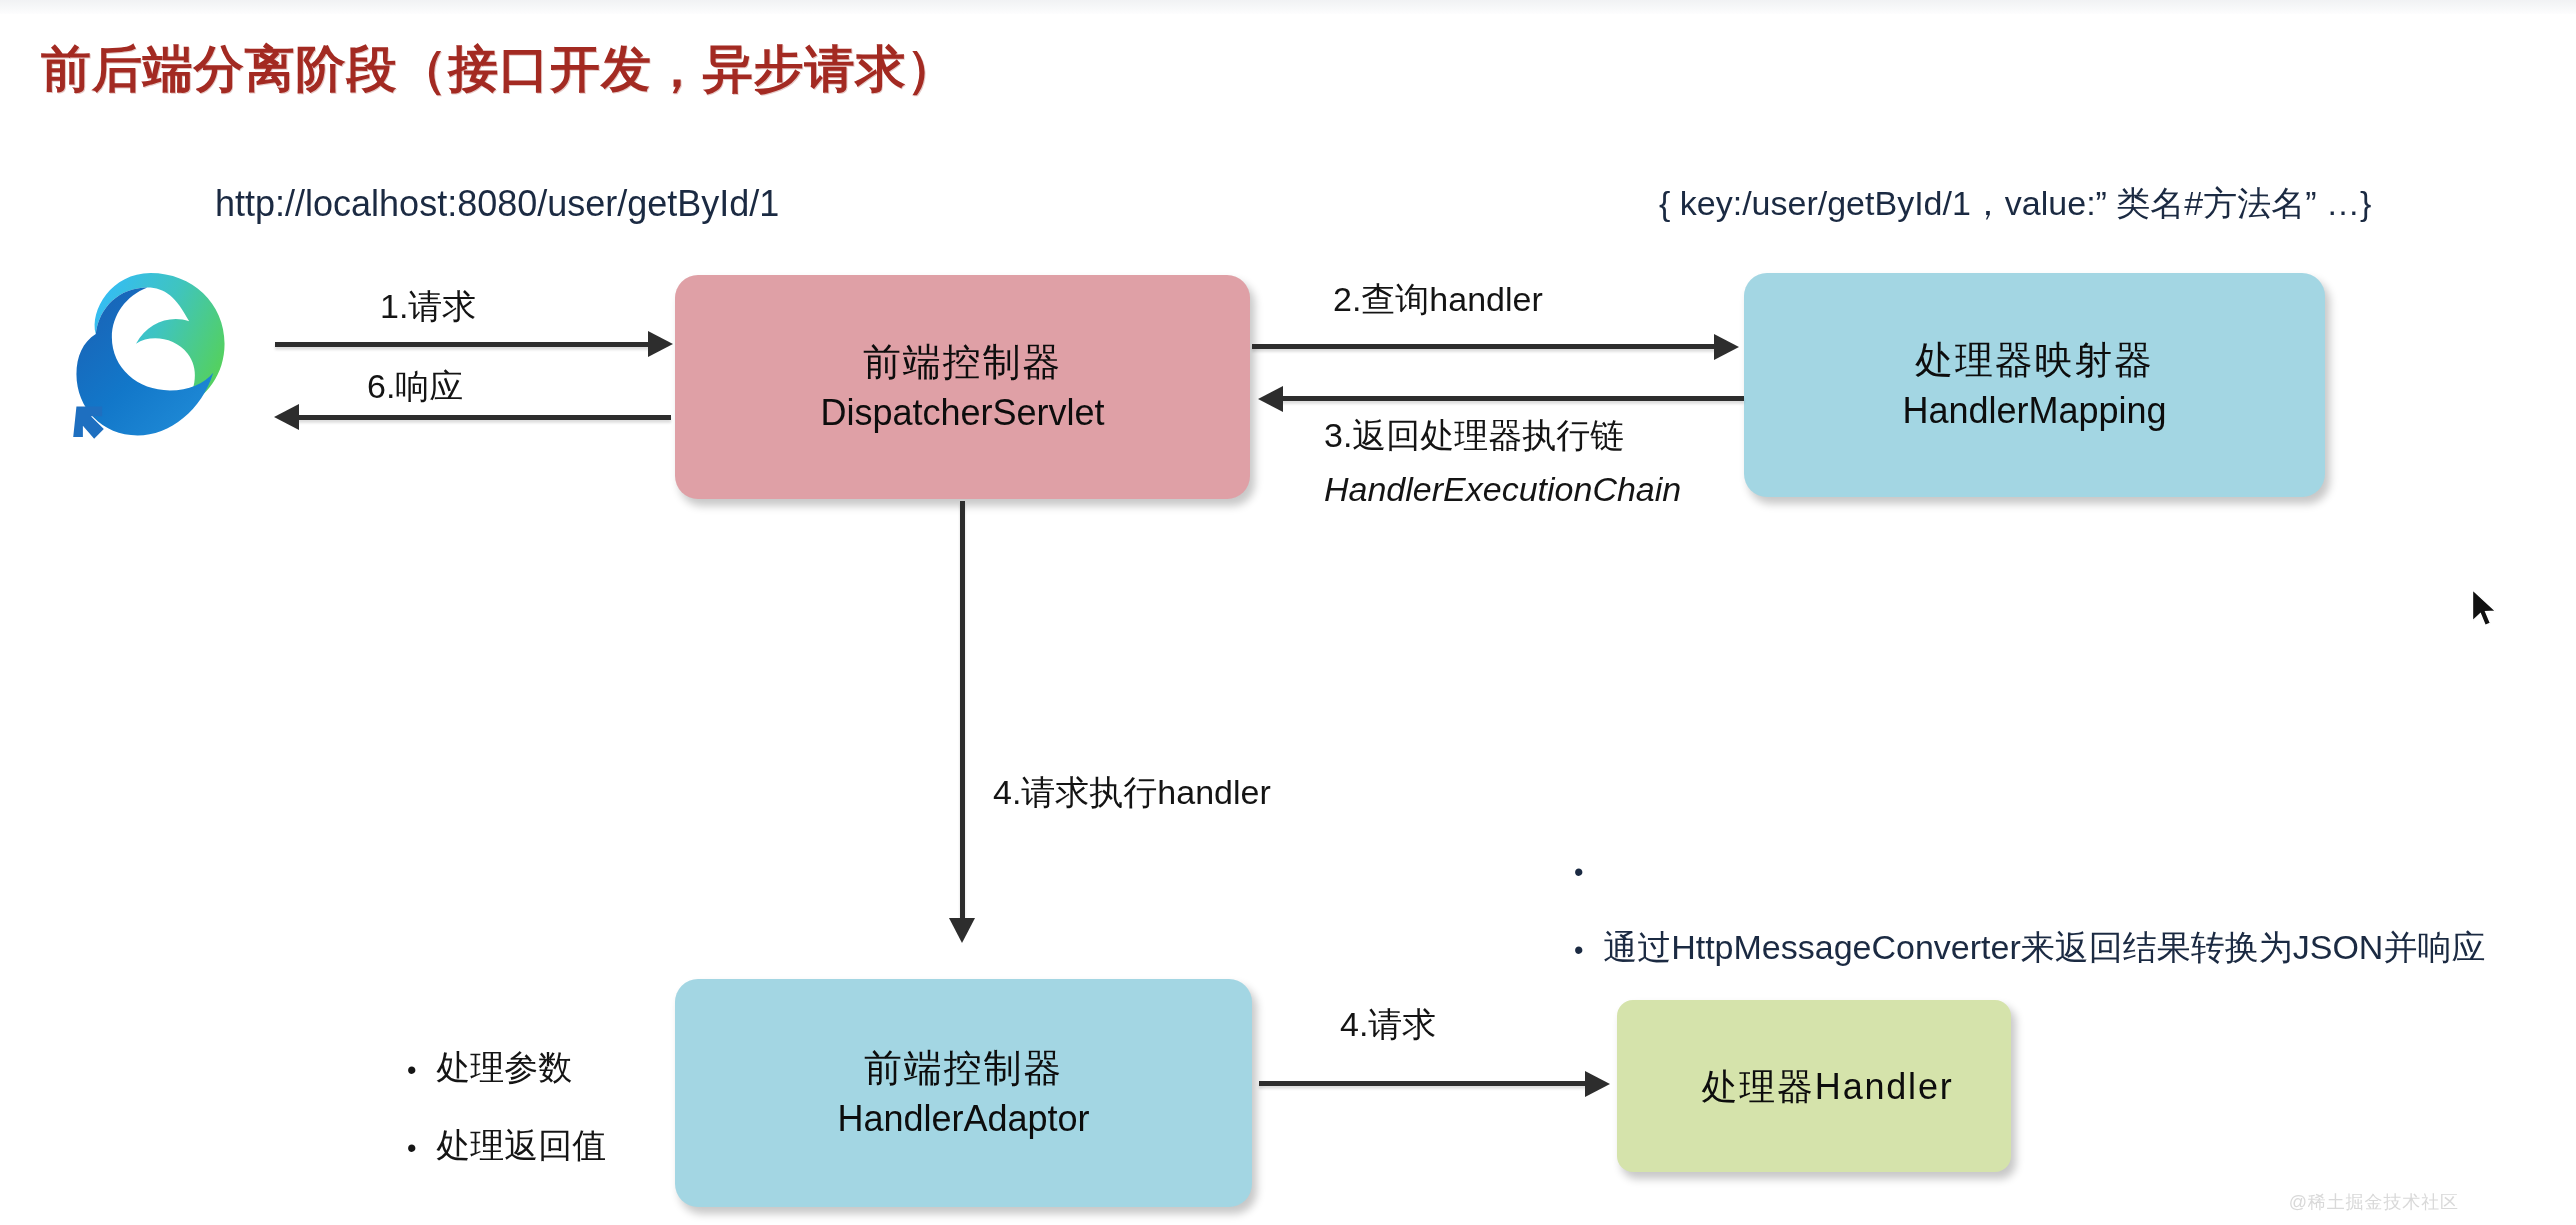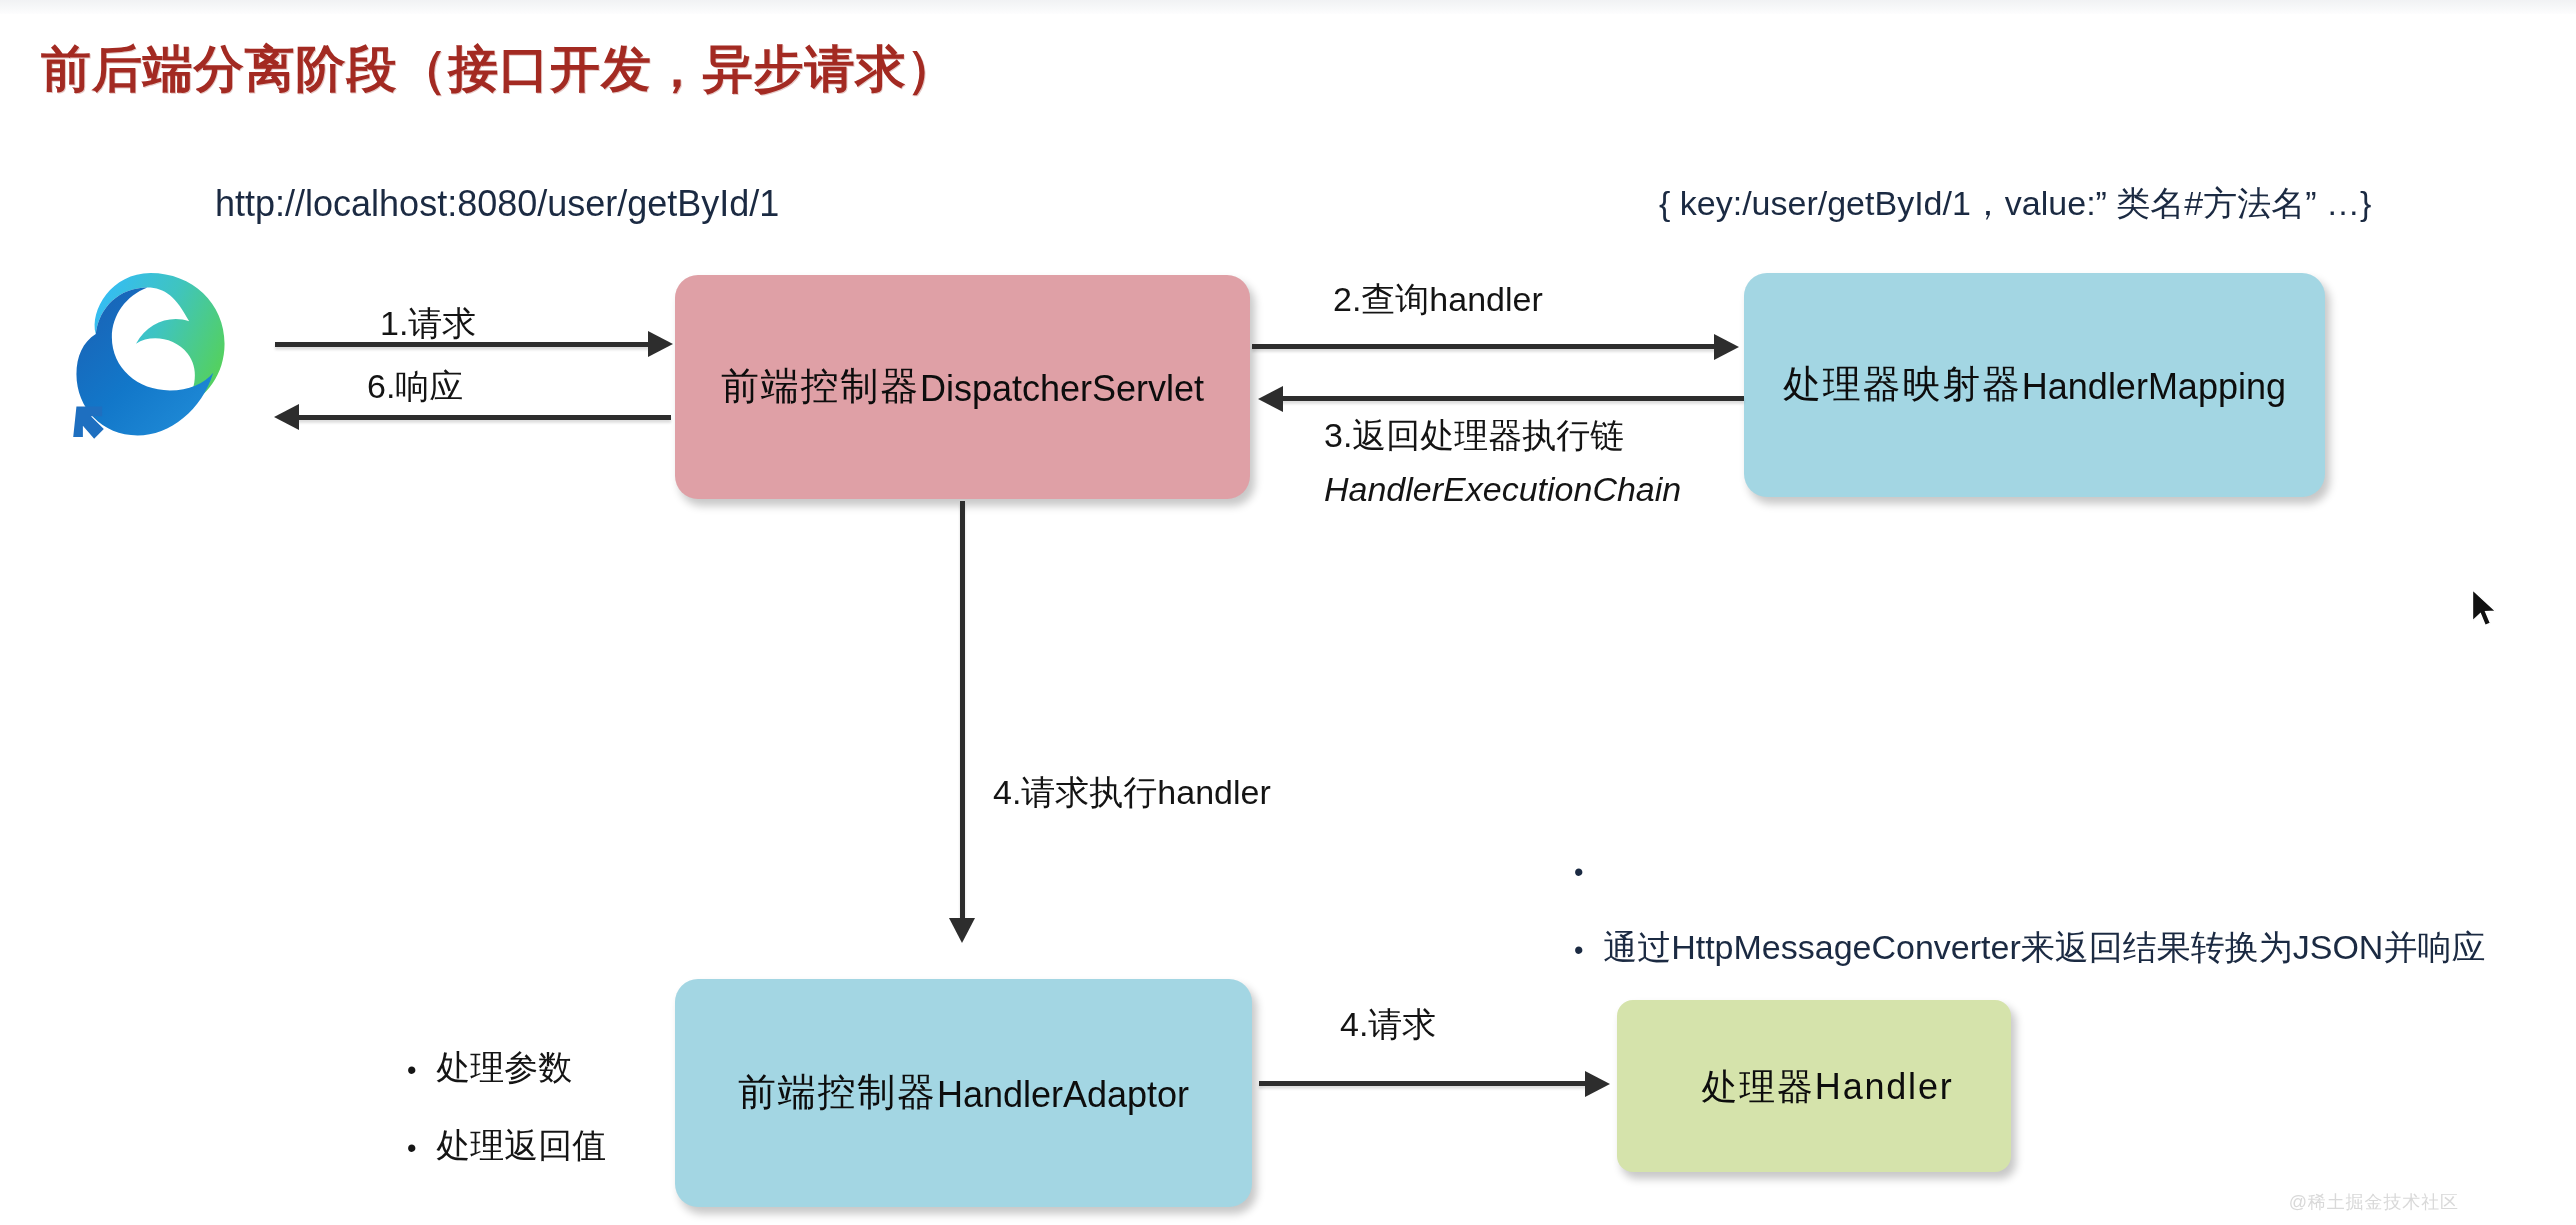--- a/index.html
+++ b/index.html
@@ -37,20 +37,21 @@
     letter-spacing: 0.9px;
     text-shadow: 0.9px 0.9px 0 rgba(150,40,30,0.25);
     white-space: nowrap;
   }
 
   
   .node {
     position: absolute;
     border-radius: 23px;
     display: flex;
+    flex-direction: column;
     align-items: center;
     justify-content: center;
     box-shadow: 4.5px 6.3px 8px rgba(0,0,0,0.22);
     color: #0d0d0d;
     text-align: center;
     line-height: 1.25;
   }
   .node .cn {
     font-size: 38px;
     font-weight: 400;
@@ -74,21 +75,21 @@
   .lbl {
     position: absolute;
     white-space: nowrap;
     color: #141414;
   }
   .lbl.f38   { font-size: 34px; }
 
   .url-text       { left: 215px;  top: 183px;  font-size: 36px; color: #1b2a42; }
   .map-entry-text { left: 1659px; top: 181px;  font-size: 34px; color: #1b2a42; }
 
-  .lbl-1 { left: 380px;  top: 284px; margin-top: 17px; }
+  .lbl-1 { left: 380px;  top: 284px; }
   .lbl-6 { left: 367px;  top: 364px; }
   .lbl-2 { left: 1333px; top: 277px; }
   .lbl-3a{ left: 1324px; top: 413px; }
   .lbl-3b{ left: 1324px; top: 470px; font-style: italic; }
   .lbl-4 { left: 993px; top: 736px; margin-top: 34px; }
   .lbl-5 { left: 1340px; top: 1002px; }
 
   
   .bullets { position: absolute; }
   .bullets .item {

